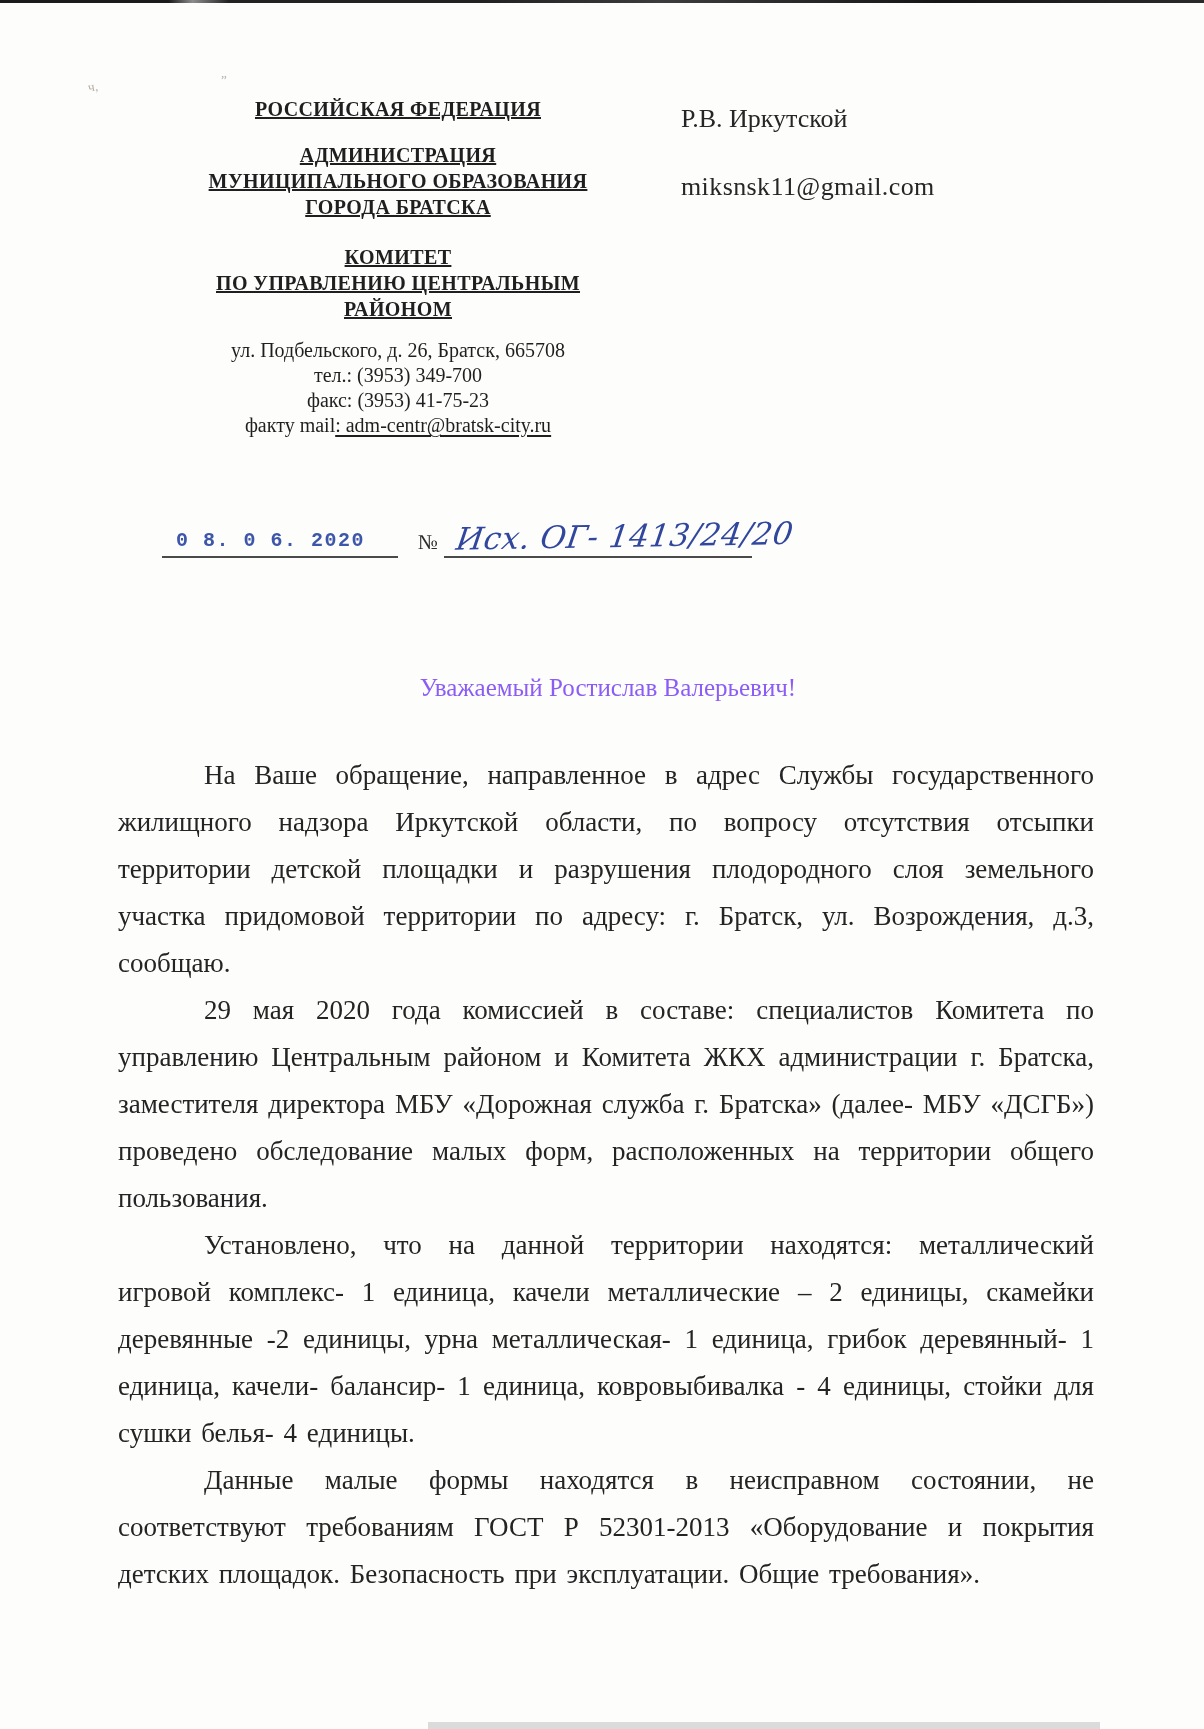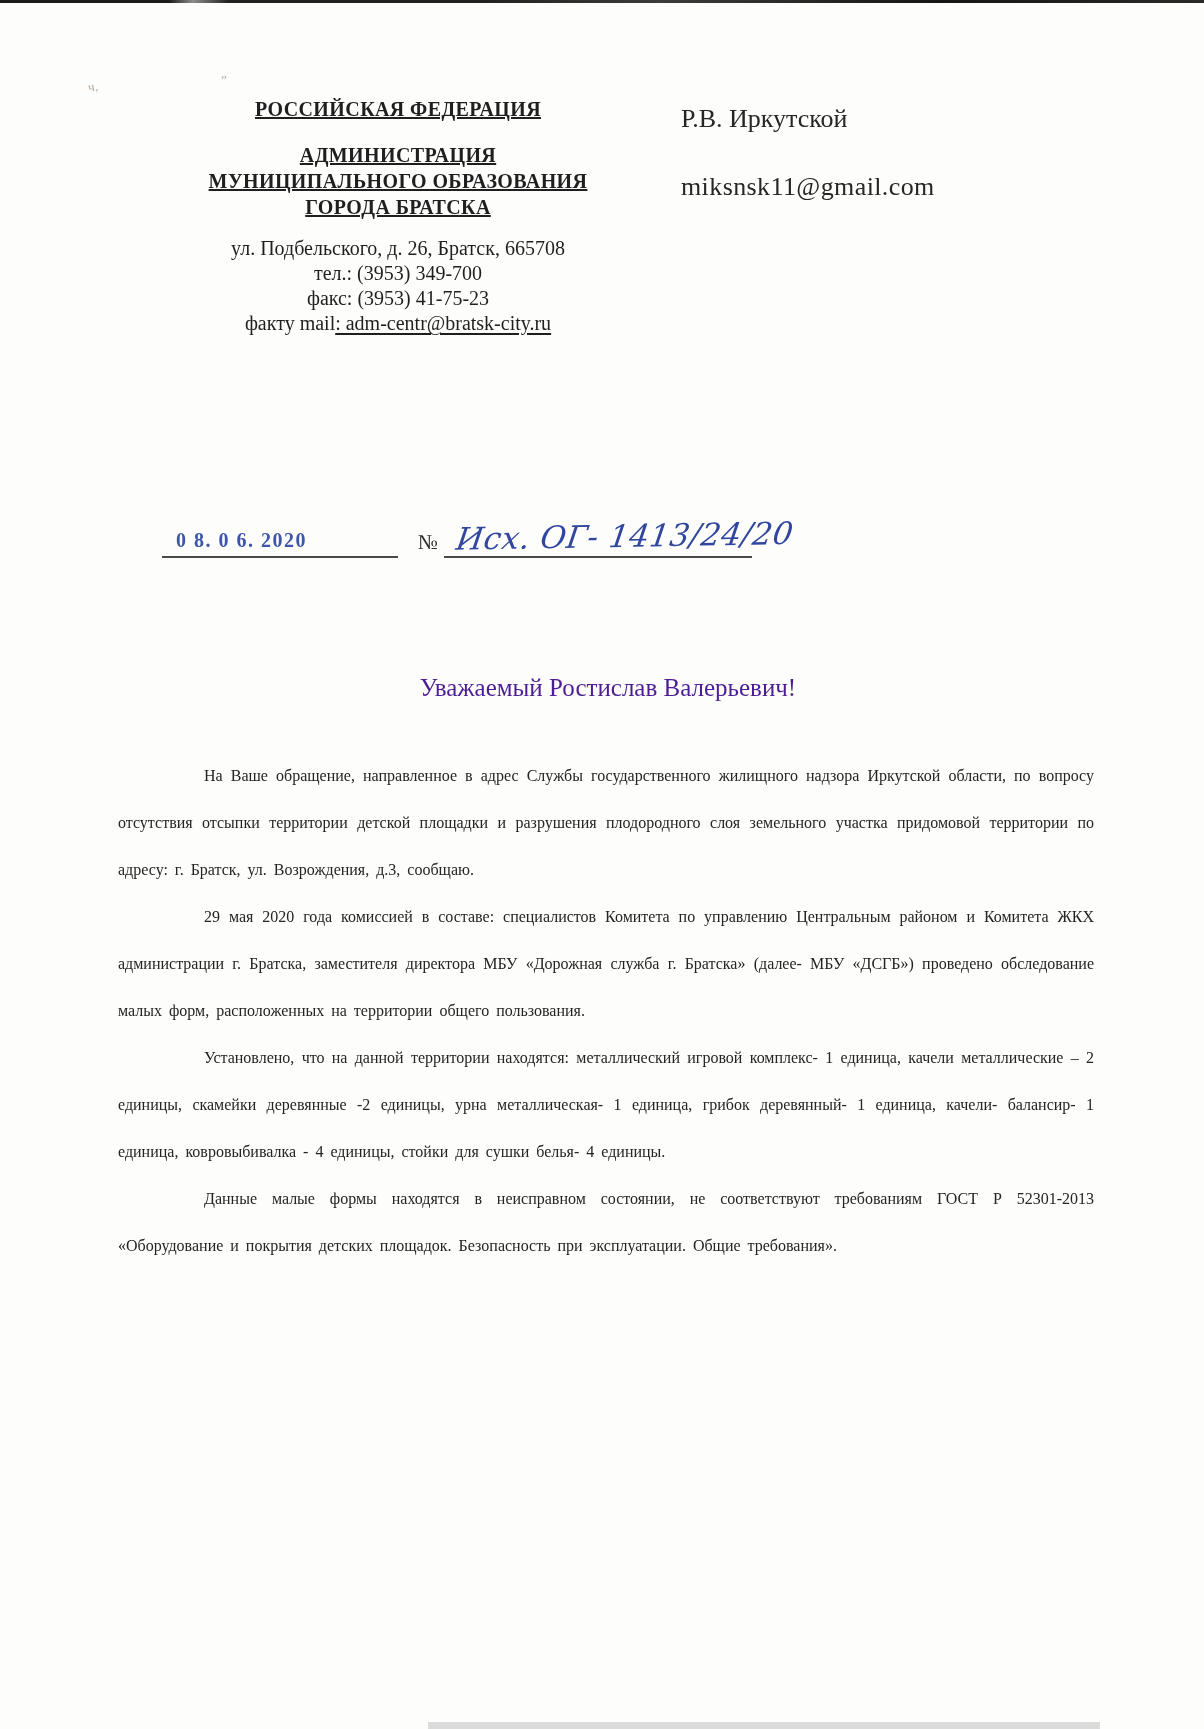--- a/index.html
+++ b/index.html
@@ -27,54 +27,59 @@
   .lh-email-value { text-decoration:underline; text-underline-offset:3px; }
 
   
   .recipient { position:absolute; left:681px; top:104px; font-size:26px; color:#262626; }
   .recipient-email { margin-top:38px; letter-spacing:0.4px; }
 
   
   .ref-row { position:absolute; left:162px; top:522px; display:flex; align-items:flex-end; }
   .stamp-line { display:inline-block; width:222px; border-bottom:2px solid #4a4a4a; padding:0 0 4px 14px; }
   .stamp {
-    font-family:Liberation Serif, serif; font-weight:bold; font-size:20px;
+    font-family:Liberation Mono, monospace; font-weight:bold; font-size:20px;
     letter-spacing:1.5px; color:#3d56aa;
   }
   .no-sign { font-size:21px; margin:0 6px 3px 20px; color:#2c2c2c; }
   .number-line { display:inline-block; width:308px; border-bottom:2px solid #4a4a4a; white-space:nowrap; overflow:visible; }
   .hand {
     display:inline-block; font-family:"DejaVu Serif", serif; font-style:italic;
     font-size:31px; line-height:1.1; color:#31479e; letter-spacing:0.5px;
     transform:skewX(-9deg) rotate(-1deg); transform-origin:left bottom; padding-left:10px;
   }
 
   
-  .salutation { position:absolute; left:118px; top:674px; width:980px; text-align:center; font-size:25px; color:#4c1d95; }
+  .salutation { position:absolute; left:118px; top:674px; width:980px; text-align:center; font-size:25px; color:#8b5cf6; }
   .body-text {
     position:absolute; left:118px; top:752px; width:976px;
-    font-size:16px; line-height:47px; text-align:justify; text-justify:inter-word; color:#242424;
+    font-size:27px; line-height:47px; text-align:justify; text-justify:inter-word; color:#242424;
   }
   .body-text p { margin:0; text-indent:86px; word-spacing:3px; }
 </style>
 </head>
 <body>
 
 <div class="page">
 
   <div class="scan-top-edge"></div>
   <span class="noise noise-1">ч,</span>
   <span class="noise noise-2">”</span>
 
   <div class="letterhead">
     <div class="lh-b">РОССИЙСКАЯ ФЕДЕРАЦИЯ</div>
     <div class="lh-org">
       <div class="lh-b">АДМИНИСТРАЦИЯ</div>
       <div class="lh-b">МУНИЦИПАЛЬНОГО ОБРАЗОВАНИЯ</div>
       <div class="lh-b">ГОРОДА БРАТСКА</div>
+    </div>
+    <div class="lh-committee">
+      <div class="lh-b">КОМИТЕТ</div>
+      <div class="lh-b">ПО УПРАВЛЕНИЮ ЦЕНТРАЛЬНЫМ</div>
+      <div class="lh-b">РАЙОНОМ</div>
     </div>
     <div class="lh-contacts">
       <div>ул. Подбельского, д. 26, Братск, 665708</div>
       <div>тел.: (3953) 349-700</div>
       <div>факс: (3953) 41-75-23</div>
       <div><span>факту mail</span><span class="lh-email-value">: adm-centr@bratsk-city.ru</span></div>
     </div>
   </div>
 
   <div class="recipient">

